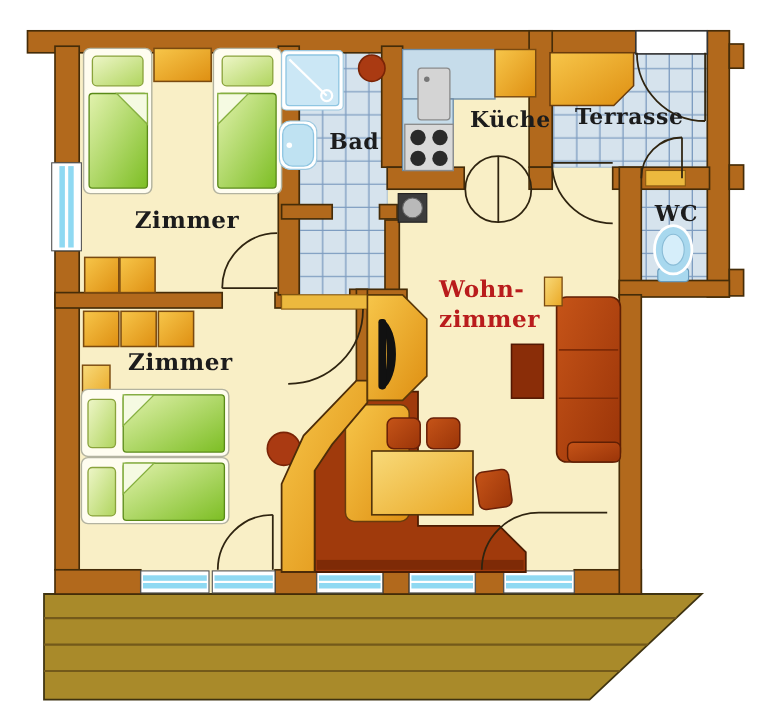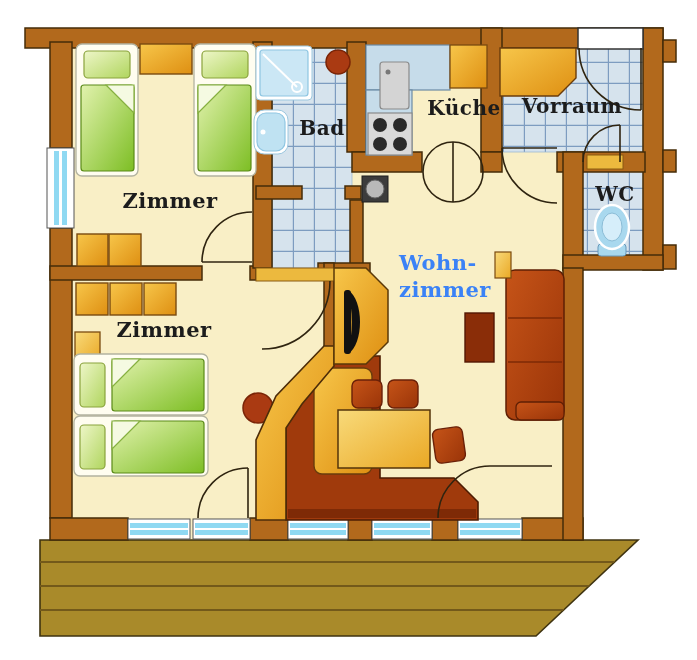--- a/index.html
+++ b/index.html
@@ -9,21 +9,21 @@
   }
   .plan-svg{position:absolute;left:0;top:0;}
   .room-label{
     position:absolute;transform:translate(-50%,-50%);
     font-weight:bold;color:#1c1c1c;white-space:nowrap;
     font-size:21px;letter-spacing:.5px;text-align:center;
   }
   .room-label.small{font-size:20px;}
   .living-label{
     position:absolute;transform:translate(-50%,-50%);
-    font-weight:bold;color:#3b82f6;font-size:21px;letter-spacing:.5px;
+    font-weight:bold;color:#b91c1c;font-size:21px;letter-spacing:.5px;
     text-align:left;line-height:27px;
   }
 </style>
 </head>
 <body>
 
 <div class="stage">
 
 <svg class="plan-svg" width="697" height="660" viewBox="0 0 697 660">
   <defs>
@@ -287,20 +287,20 @@
 
     <path d="M 490,466 A 52 52 0 0 0 438,518"></path>
     <line x1="490" y1="466" x2="552" y2="466"></line>
   </g>
 </svg>
 
 <div class="room-label" style="left:170px;top:200px;">Zimmer</div>
 <div class="room-label" style="left:164px;top:329px;">Zimmer</div>
 <div class="room-label small" style="left:322px;top:128px;text-align:right;">Bad</div>
 <div class="room-label small" style="left:464px;top:108px;">Küche</div>
-<div class="room-label small" style="left:572px;top:106px;">Vorraum</div>
+<div class="room-label small" style="left:572px;top:106px;">Terrasse</div>
 <div class="room-label small" style="left:603px;top:194px;padding-left:24px;">WC</div>
 <div class="living-label" style="left:445px;top:276px;">
   <div>Wohn-</div>
   <div>zimmer</div>
 </div>
 
 </div>
 
 </body></html>

